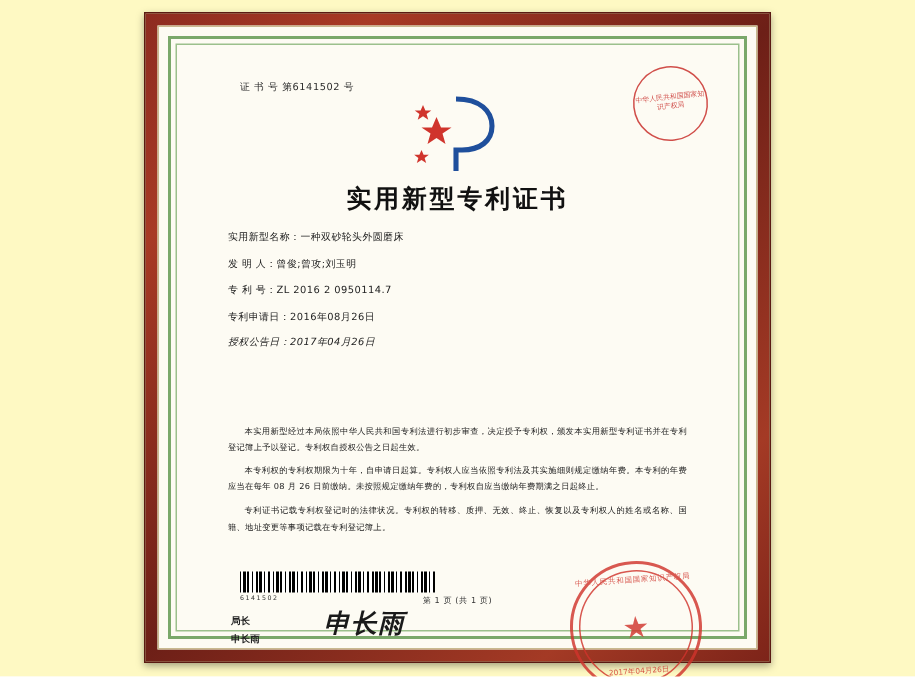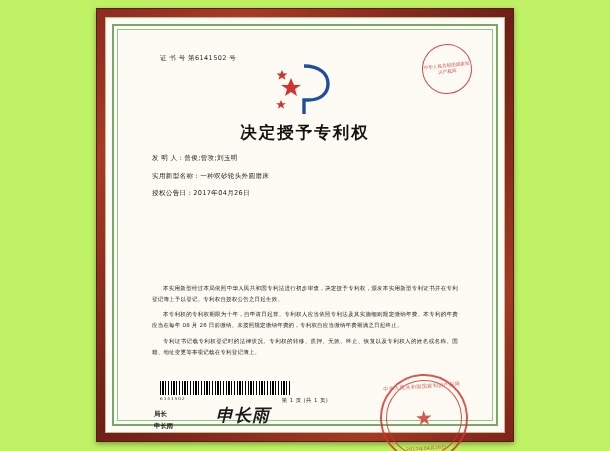--- a/index.html
+++ b/index.html
@@ -3,21 +3,21 @@
 <meta charset="utf-8">
 <style>
   html,body{margin:0;padding:0;}
   body{
     width:610px;height:451px;overflow:hidden;
     background:#ffffff;
     font-family:"DejaVu Sans","Liberation Sans",sans-serif;
   }
   .page{
     position:relative;width:610px;height:451px;
-    background:#bef264;
+    background:#fef9c3;
   }
   
   .frame{
     position:absolute;left:96px;top:8px;width:418px;height:434px;
     background:linear-gradient(135deg,#8d2b20 0%,#a83a25 18%,#6d1f17 50%,#a43a25 82%,#7d2419 100%);
     border:1px solid #5a1a12;
     box-shadow:0 2px 5px rgba(0,0,0,.35);
     box-sizing:border-box;
     padding:9px;
   }
@@ -73,21 +73,21 @@
     letter-spacing:2px;
     font-family:"DejaVu Sans","Liberation Sans",sans-serif;
   }
   .fields{
     position:absolute;left:28px;top:118px;width:310px;
   }
   .field{
     font-size:6.6px;color:#222;margin-bottom:9px;line-height:1.3;
     letter-spacing:.3px;
   }
-  .field.tight{margin-bottom:17px;}
+  .field.tight{margin-bottom:17px;font-style:italic;}
   .body-text{
     position:absolute;left:28px;top:247px;width:306px;
     font-size:5.5px;color:#222;line-height:1.95;text-align:justify;
     letter-spacing:.2px;
   }
   .body-text p{margin:0 0 5px 0;text-indent:11px;}
   
   .barcode{
     position:absolute;left:36px;top:345px;width:130px;height:14px;
     background:repeating-linear-gradient(90deg,
@@ -157,25 +157,27 @@
 
     <div class="emblem">
       <svg width="74" height="56" viewBox="0 0 74 56" aria-hidden="true">
         <path d="M36 4 C52 4 60 12 60 22 C60 32 52 38 40 38 L36 38 L36 52" fill="none" stroke="#1f4f9c" stroke-width="3.4"></path>
         <polygon points="23,16 26,23 33,23 27,27 29,34 23,30 17,34 19,27 13,23 20,23" fill="#d0342c"></polygon>
         <polygon points="14,8 15.6,11.6 19.5,11.6 16.4,14 17.5,17.8 14,15.5 10.5,17.8 11.6,14 8.5,11.6 12.4,11.6" fill="#d0342c"></polygon>
         <polygon points="13,38 14.4,41.2 17.9,41.2 15.1,43.3 16.1,46.7 13,44.6 9.9,46.7 10.9,43.3 8.1,41.2 11.6,41.2" fill="#d0342c"></polygon>
       </svg>
     </div>
 
-    <div class="title">决定授予专利权</div>
+    <div class="title">实用新型专利证书</div>
 
     <div class="fields">
+      <div class="field">实用新型名称：一种双砂轮头外圆磨床</div>
       <div class="field">发    明    人：曾俊;曾攻;刘玉明</div>
-      <div class="field">实用新型名称：一种双砂轮头外圆磨床</div>
+      <div class="field">专    利    号：ZL 2016 2 0950114.7</div>
+      <div class="field">专利申请日：2016年08月26日</div>
       <div class="field tight">授权公告日：2017年04月26日</div>
     </div>
 
     <div class="body-text">
       <p>本实用新型经过本局依照中华人民共和国专利法进行初步审查，决定授予专利权，颁发本实用新型专利证书并在专利登记簿上予以登记。专利权自授权公告之日起生效。</p>
       <p>本专利权的专利权期限为十年，自申请日起算。专利权人应当依照专利法及其实施细则规定缴纳年费。本专利的年费应当在每年 08 月 26 日前缴纳。未按照规定缴纳年费的，专利权自应当缴纳年费期满之日起终止。</p>
       <p>专利证书记载专利权登记时的法律状况。专利权的转移、质押、无效、终止、恢复以及专利权人的姓名或名称、国籍、地址变更等事项记载在专利登记簿上。</p>
     </div>
 
     <div class="barcode"></div>

